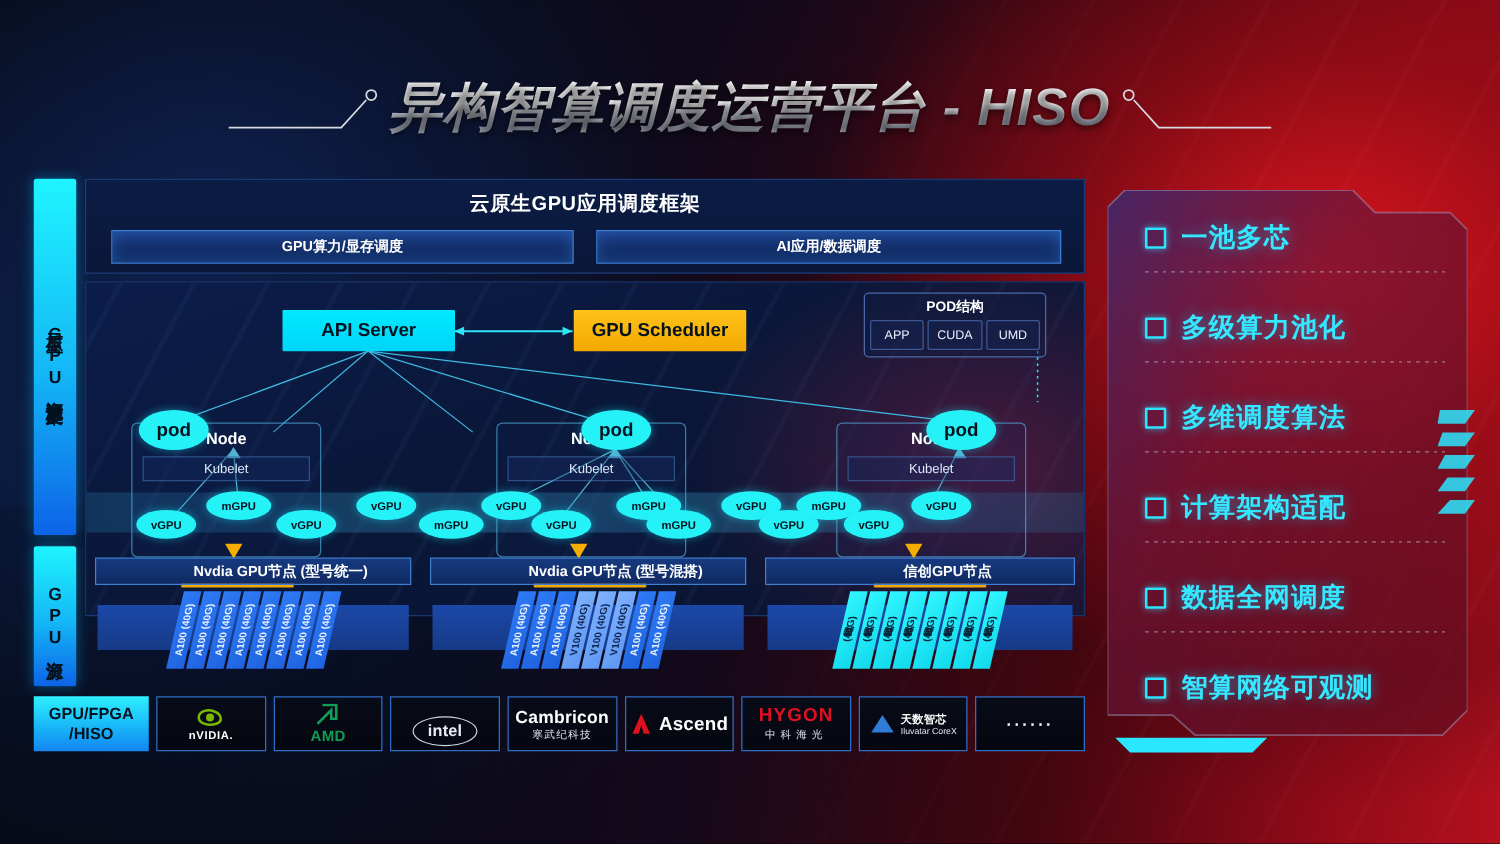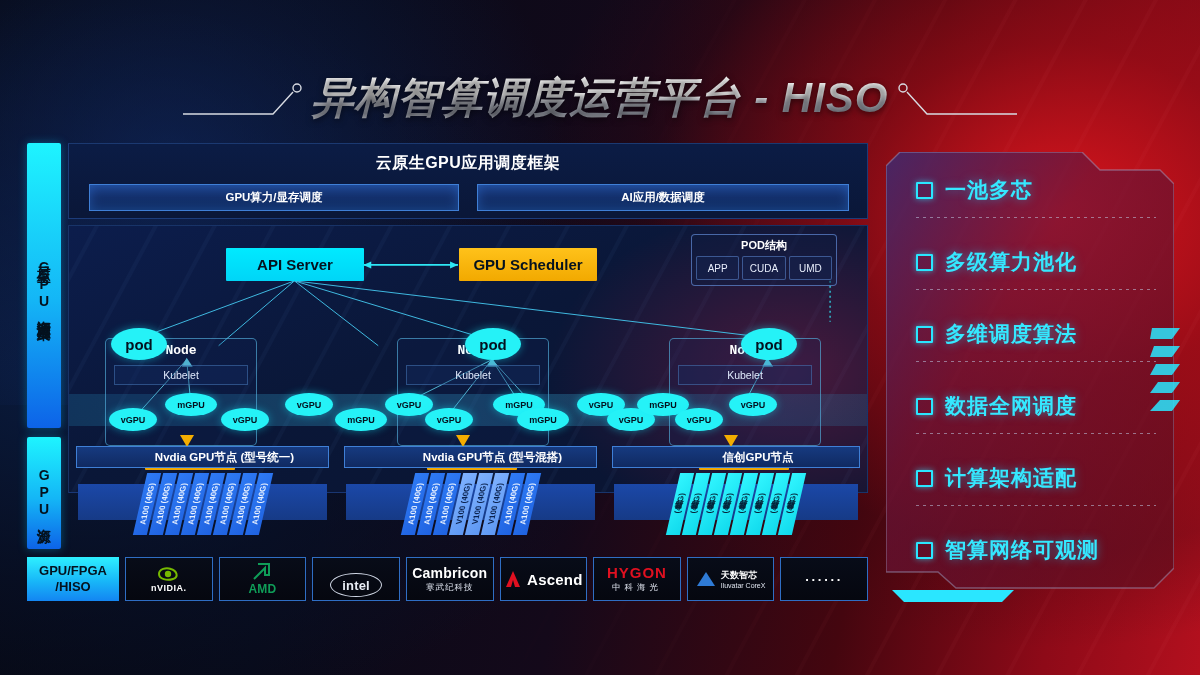--- a/index.html
+++ b/index.html
@@ -26,21 +26,21 @@
     mask-image:linear-gradient(100deg, rgba(0,0,0,0) 45%, rgba(0,0,0,1) 78%);
     -webkit-mask-image:linear-gradient(100deg, rgba(0,0,0,0) 45%, rgba(0,0,0,1) 78%);
   }
   #bg-glow-tl {
     position:absolute; left:-10%; top:-30%; width:60%; height:90%;
     background:radial-gradient(ellipse at 40% 60%, rgba(18,46,110,0.55), rgba(0,0,0,0) 65%);
   }
 
   
   #title-wrap {
-    position:absolute; left:0; right:0; top:62px; height:72px;
+    position:absolute; left:0; right:0; top:50px; height:72px;
     display:flex; align-items:center; justify-content:center; gap:0;
   }
   #title-text {
     font-size:42px; font-weight:bold; font-style:italic;
     letter-spacing:1px; white-space:nowrap;
     background:linear-gradient(180deg,#ffffff 0%,#ffffff 44%,#b9bcc6 58%,#8f939e 78%,#e9eaee 100%);
     -webkit-background-clip:text; background-clip:text; color:transparent;
     text-shadow:0 2px 6px rgba(0,0,0,.55);
   }
   .title-deco { position:relative; height:40px; width:130px; }
@@ -132,21 +132,21 @@
     color:#e8eefc; font-size:10px; border-radius:2px;
     background:rgba(20,40,88,.35);
   }
 
   .node-box {
     position:absolute; border:1px solid rgba(90,190,235,.60);
     border-radius:5px; background:rgba(18,40,92,.18);
   }
   .node-label {
     position:absolute; left:0; right:0; top:4px; text-align:center;
-    color:#fff; font-weight:bold; font-size:13px;font-family:Liberation Mono, monospace;
+    color:#fff; font-weight:bold; font-size:13px;
   }
   .kubelet {
     position:absolute; left:8px; right:8px; top:26px; height:20px;
     border:1px solid rgba(90,150,220,.40);
     background:rgba(20,46,100,.35);
     display:flex; align-items:center; justify-content:center;
     color:#dfe9fb; font-size:10.5px;
   }
 
   .gpu-band {
@@ -599,26 +599,26 @@
       <div class="txt">多级算力池化</div>
       <div class="divider"></div>
     </div>
     <div class="feature">
       <div class="sq"></div>
       <div class="txt">多维调度算法</div>
       <div class="divider"></div>
     </div>
     <div class="feature">
       <div class="sq"></div>
-      <div class="txt">数据全网调度</div>
+      <div class="txt">计算架构适配</div>
       <div class="divider"></div>
     </div>
     <div class="feature">
       <div class="sq"></div>
-      <div class="txt">计算架构适配</div>
+      <div class="txt">数据全网调度</div>
       <div class="divider"></div>
     </div>
     <div class="feature">
       <div class="sq"></div>
       <div class="txt">智算网络可观测</div>
 
     </div>
   </div>
 </div>
 

